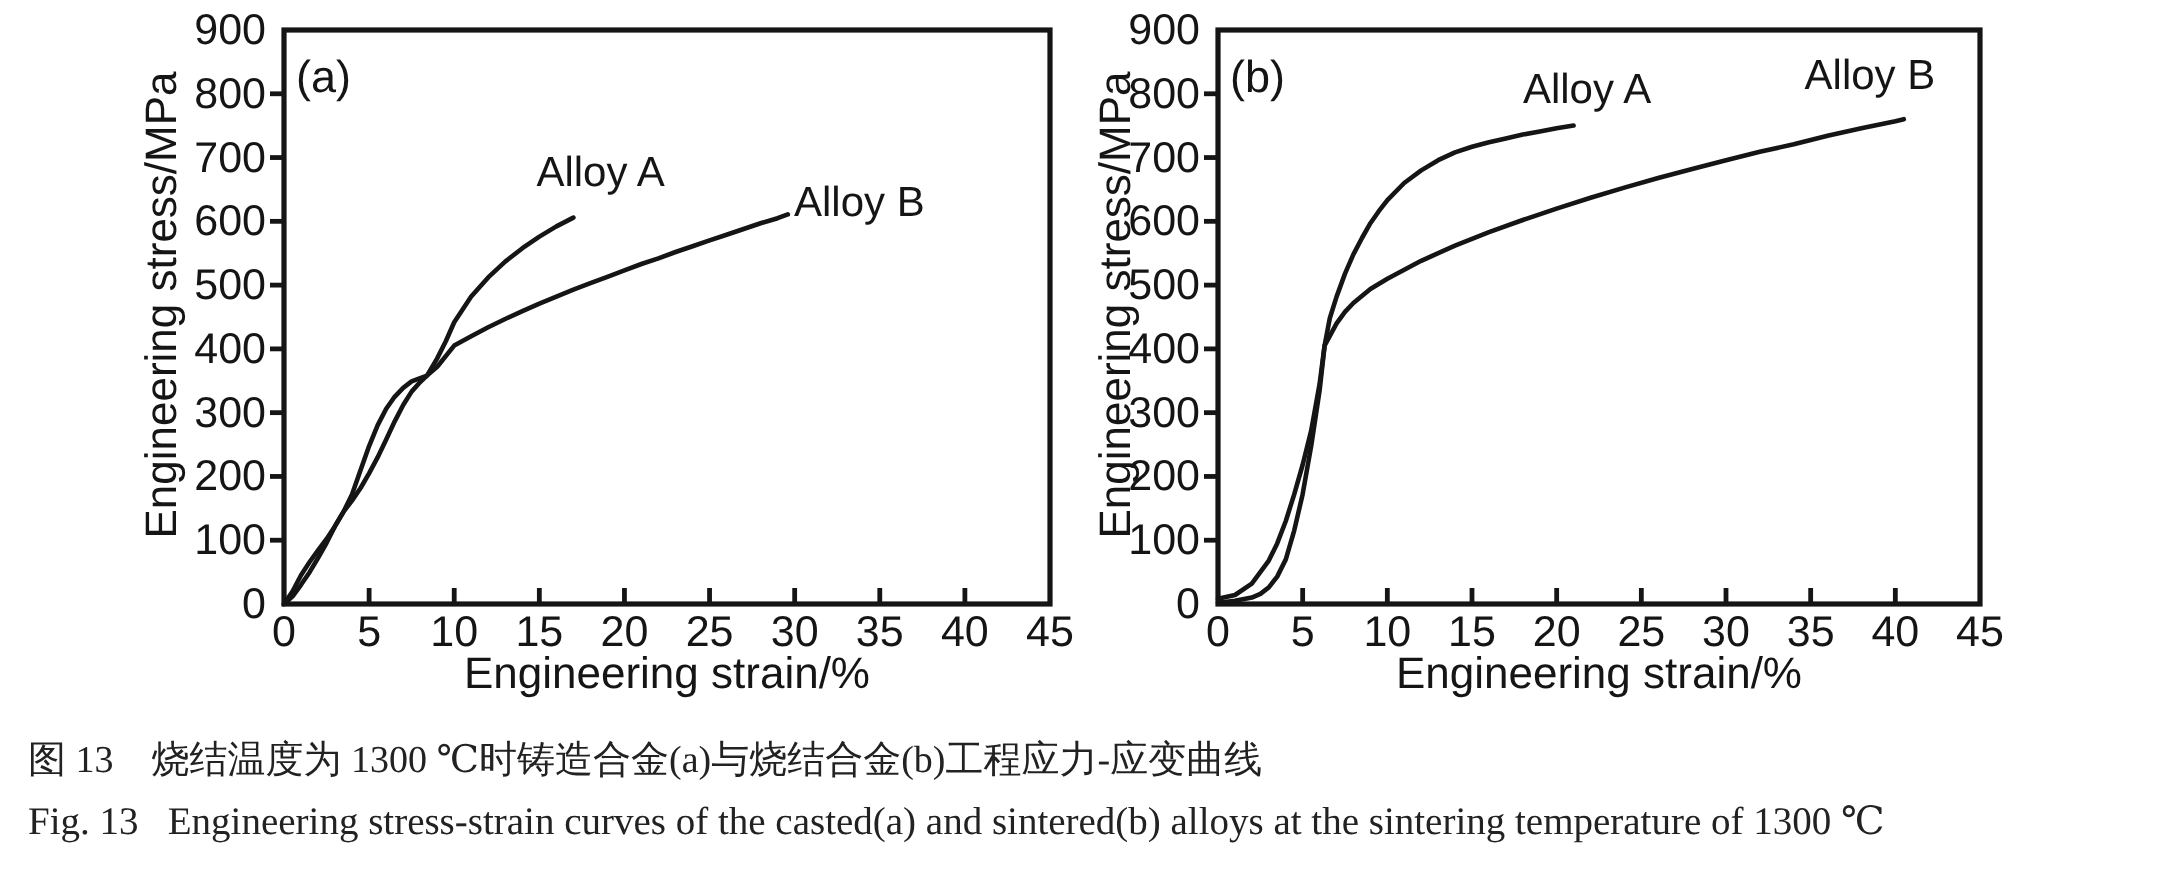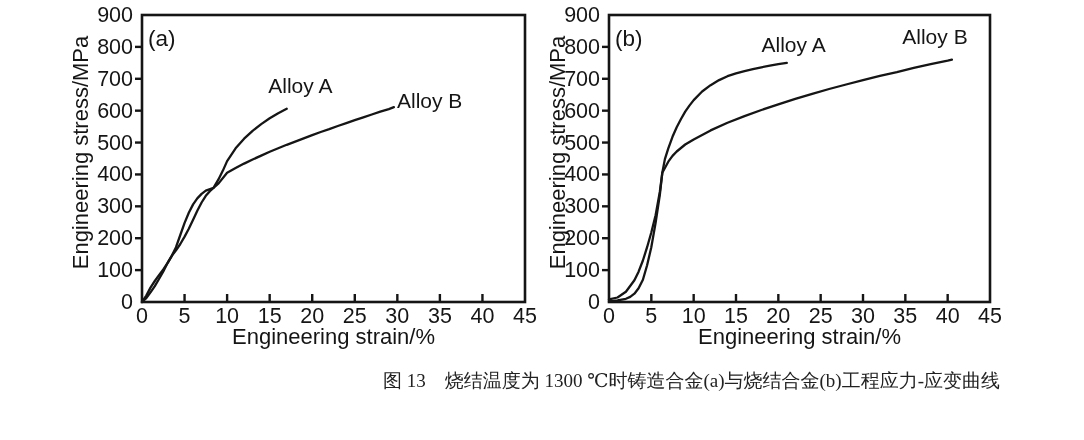--- a/index.html
+++ b/index.html
@@ -6,21 +6,21 @@
   .figure{
     position:relative;
     width:1084px;height:440px;
     background:#ffffff;
     font-family:"Liberation Sans","DejaVu Sans",sans-serif;
     color:#151515;
     overflow:hidden;
   }
   .charts{display:flex;flex-direction:row;width:1084px;height:360px;}
   .charts svg{display:block;}
-  .captions{width:1000px;text-align:right;}
+  .captions{width:1000px;text-align:left;padding-left:14px;}
   .cap-zh{
     margin-top:8px;
     font-family:"Liberation Serif","DejaVu Serif",serif;
     font-size:19px;line-height:26px;color:#222;
     white-space:pre;
   }
   .cap-en{
     margin-top:6px;
     font-family:"Liberation Serif","DejaVu Serif",serif;
     font-size:19.5px;line-height:24px;color:#222;
@@ -120,14 +120,15 @@
         <text x="23" y="152.5" font-size="22" text-anchor="middle" fill="#151515" font-family="&quot;Liberation Sans&quot;,&quot;DejaVu Sans&quot;,sans-serif" transform="rotate(-90 23 152.5)">Engineering stress/MPa</text>
         <text x="73" y="46" font-size="22.5" text-anchor="start" fill="#151515" font-family="&quot;Liberation Sans&quot;,&quot;DejaVu Sans&quot;,sans-serif">(b)</text>
         <polyline points="67.0,301.4 75.5,300.4 83.9,298.8 88.2,296.9 92.4,293.7 96.6,288.3 100.9,279.7 105.1,265.3 109.3,247.2 113.6,222.9 117.8,195.2 120.3,172.8 122.9,159.1 126.3,148.3 130.5,136.8 134.7,127.2 139.0,119.0 143.2,111.6 147.4,105.6 151.7,100.1 160.1,91.5 168.6,85.2 177.1,80.1 185.5,76.2 194.0,73.4 202.5,71.1 210.9,69.2 219.4,67.3 227.9,65.7 236.3,64.1 244.8,62.8" fill="none" stroke="#151515" stroke-width="2.3" stroke-linecap="round" stroke-linejoin="round"></polyline>
         <text x="251.57333333333332" y="51.67222222222222" font-size="21" text-anchor="middle" fill="#151515" font-family="&quot;Liberation Sans&quot;,&quot;DejaVu Sans&quot;,sans-serif">Alloy A</text>
         <polyline points="67.0,299.4 75.5,297.5 83.9,291.8 92.4,280.3 96.6,271.7 100.9,260.5 105.1,247.2 109.3,232.5 113.6,215.3 117.8,192.0 120.3,172.8 126.3,161.7 130.5,155.9 134.7,151.5 143.2,144.5 151.7,139.4 168.6,130.4 185.5,122.8 202.5,116.1 219.4,110.0 236.3,104.3 253.3,98.9 270.2,93.8 287.1,89.0 304.1,84.5 321.0,80.1 337.9,75.9 354.9,72.1 371.8,67.9 388.7,64.1 405.7,60.6 409.9,59.6" fill="none" stroke="#151515" stroke-width="2.3" stroke-linecap="round" stroke-linejoin="round"></polyline>
         <text x="392.96666666666664" y="44.337777777777774" font-size="21" text-anchor="middle" fill="#151515" font-family="&quot;Liberation Sans&quot;,&quot;DejaVu Sans&quot;,sans-serif">Alloy B</text>
       </svg>
   </div>
   <div class="captions">
     <div class="cap-zh">图 13　烧结温度为 1300 ℃时铸造合金(a)与烧结合金(b)工程应力-应变曲线</div>
+    <div class="cap-en">Fig. 13   Engineering stress-strain curves of the casted(a) and sintered(b) alloys at the sintering temperature of 1300 ℃</div>
   </div>
 </div>
 
 </body></html>

